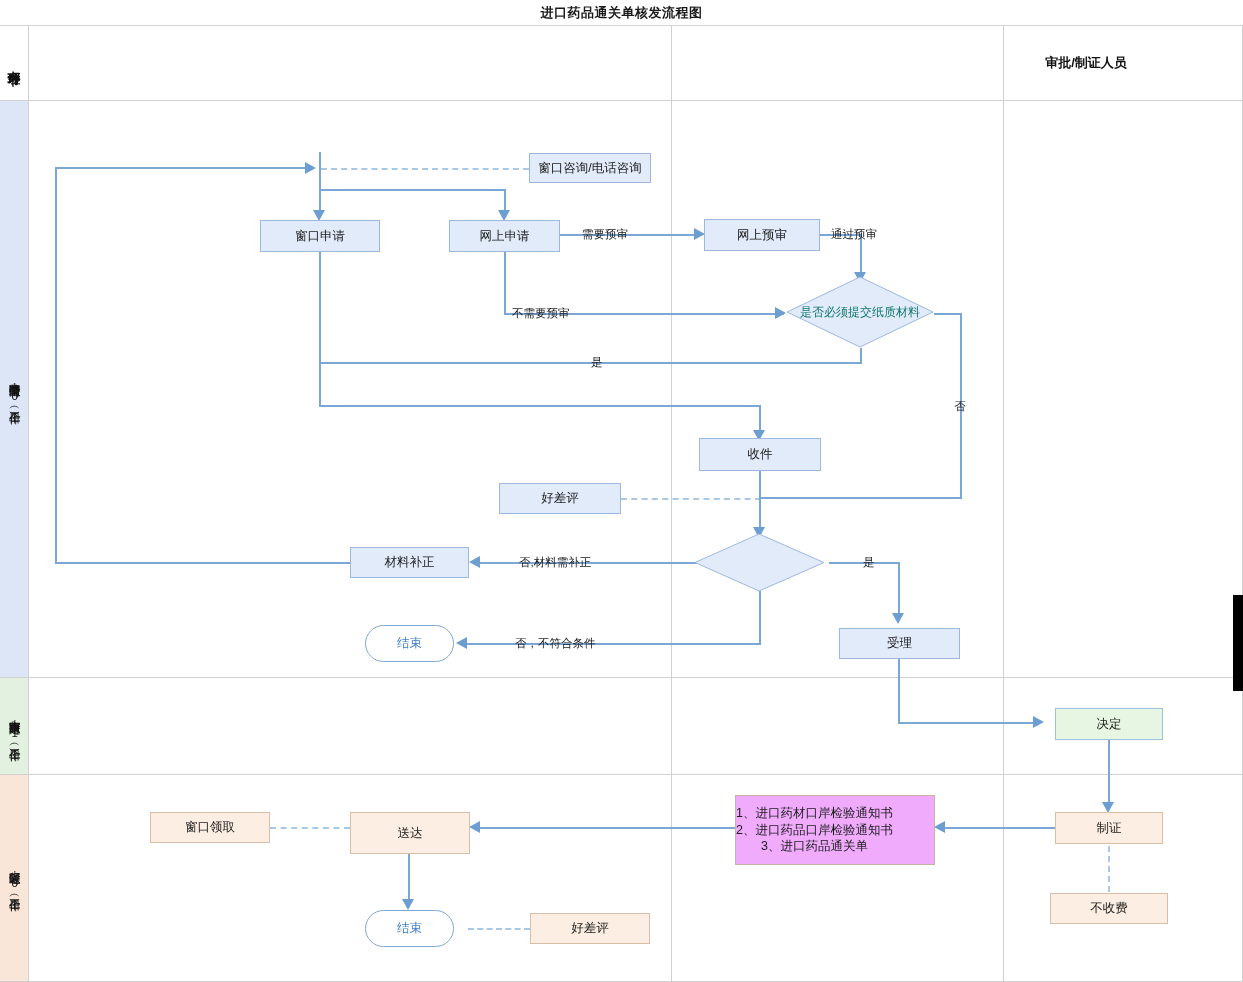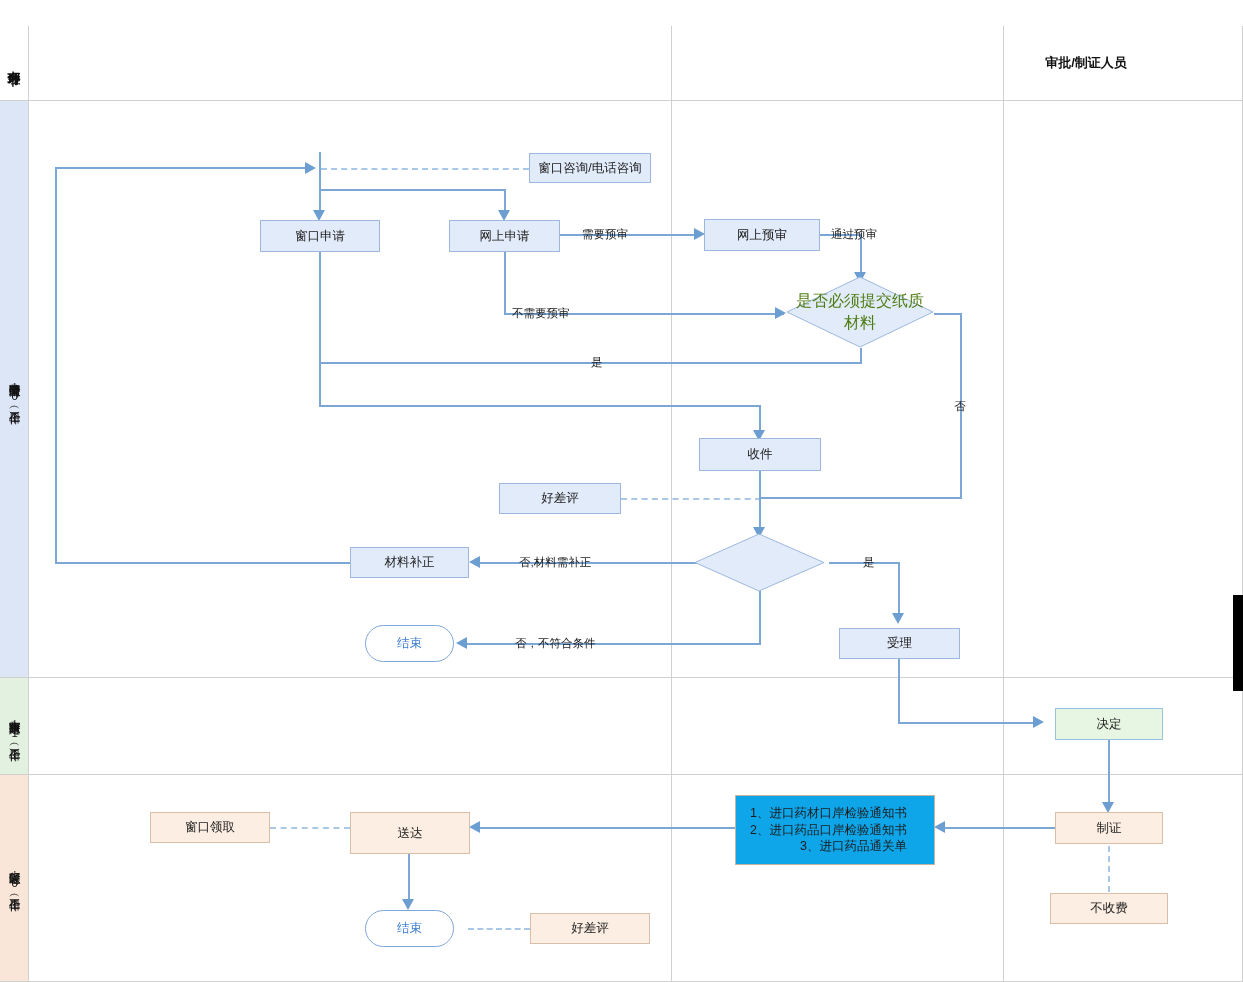--- a/index.html
+++ b/index.html
@@ -31,28 +31,28 @@
   .stage.s2{background:#e3f1e0;}
   .stage.s3{background:#fae6d9;}
 
   
   .node{position:absolute;box-sizing:border-box;display:flex;align-items:center;
     justify-content:center;text-align:center;font-size:12.5px;line-height:1.35;}
   .box-blue{background:#e2ebfa;border:1px solid #9cb8de;color:#1c1c1c;}
   .box-green{background:#e7f6e2;border:1px solid #9cc3de;color:#1c1c1c;}
   .box-peach{background:#fceee2;border:1px solid #d9bfa8;color:#1c1c1c;}
   .term{background:#ffffff;border:1.6px solid #7fa8d8;border-radius:22px;color:#3f7fcf;}
-  .listbox{background:#0ea5e9;border:1px solid #c8b49e;color:#1c1c1c;
-    justify-content:flex-start;align-items:center;padding-left:14px;text-align:right;}
+  .listbox{background:#f0abfc;border:1px solid #c8b49e;color:#1c1c1c;
+    justify-content:flex-start;align-items:center;text-align:center;}
   .listbox .ln{display:block;white-space:nowrap;}
 
   .diamond{position:absolute;}
   .diamond svg{display:block;overflow:visible;}
   .dlabel{position:absolute;display:flex;align-items:center;justify-content:center;
-    text-align:center;font-size:16px;line-height:1.35;color:#4d7c0f;pointer-events:none;}
+    text-align:center;font-size:12px;line-height:1.35;color:#0f766e;pointer-events:none;}
 
   
   .cn{position:absolute;background:#7ba7d7;}
   .ch{height:2px;}
   .cv{width:2px;}
   .dash-h{position:absolute;height:0;border-top:2px dashed #a9c8e6;}
   .dash-v{position:absolute;width:0;border-left:2px dashed #a9c8e6;}
   .arrow{position:absolute;width:0;height:0;}
   .ar-r{border-top:6px solid transparent;border-bottom:6px solid transparent;border-left:11px solid #6d9ed2;}
   .ar-l{border-top:6px solid transparent;border-bottom:6px solid transparent;border-right:11px solid #6d9ed2;}
@@ -61,20 +61,23 @@
   .elabel{position:absolute;font-size:11.5px;color:#1c1c1c;white-space:nowrap;background:transparent;}
   .elabel.vert{writing-mode:vertical-rl;text-orientation:upright;}
 
   .scrollthumb{position:absolute;background:#000;}
 </style>
 </head>
 <body>
 
 <div id="root">
 
+  <div class="titlebar">
+    <span class="title-text">进口药品通关单核发流程图</span>
+  </div>
 
   <div class="hline" style="top:100px"></div>
   <div class="hline" style="top:677px"></div>
   <div class="hline" style="top:774px"></div>
   <div class="hline" style="top:981px"></div>
   <div class="vline" style="left:28px;top:26px;height:955px"></div>
   <div class="vline" style="left:671px;top:26px;height:955px"></div>
   <div class="vline" style="left:1003px;top:26px;height:955px"></div>
   <div class="vline" style="left:1242px;top:26px;height:955px"></div>
 

